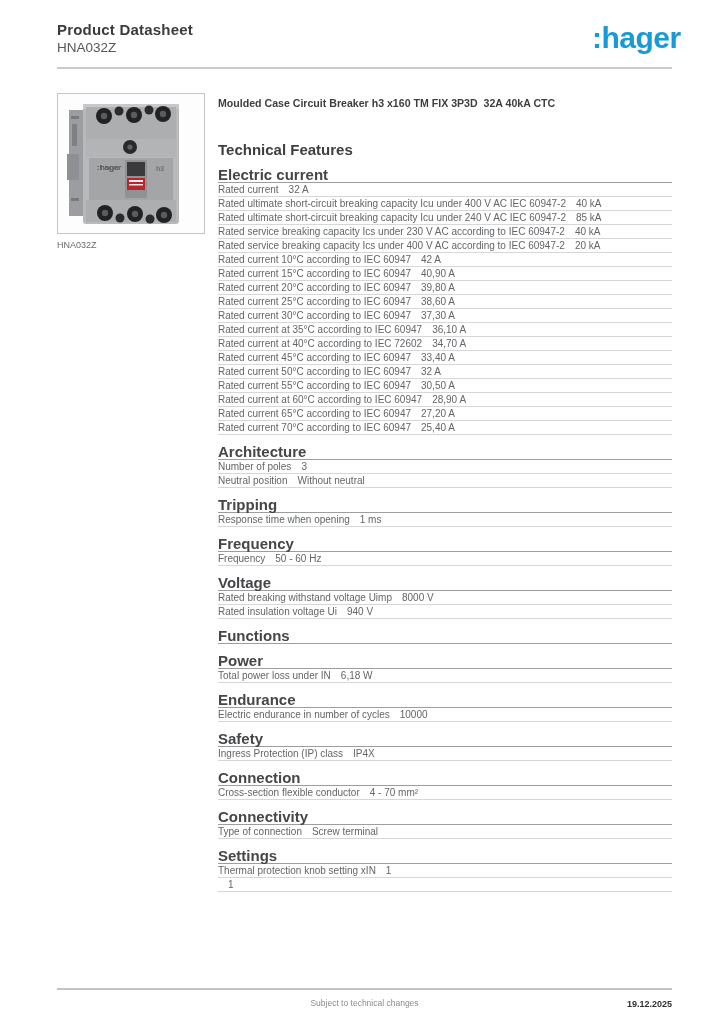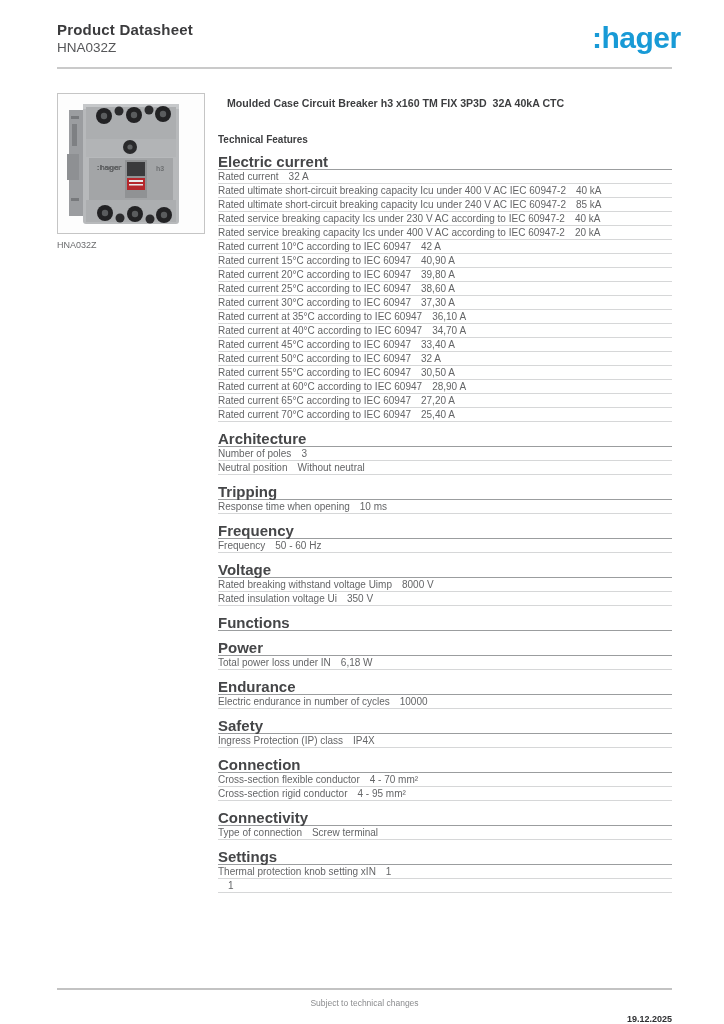--- a/index.html
+++ b/index.html
@@ -31,23 +31,23 @@
   
   .product-image-box {
     margin-top: 24px; width: 148px; height: 141px;
     border: 1px solid #c5c5c5; background: #fdfdfd;
     display: flex; align-items: center; justify-content: center;
   }
   .product-image-caption { margin-top: 6px; font-size: 9px; color: #6b6c6e; }
   
   .product-title {
     margin-top: 28px; font-size: 10.6px; font-weight: bold; color: #3d3e40;
-    white-space: pre-wrap; line-height: 12px; margin-left: 9px;
-  }
-  .features-heading { margin-top: 25px; font-size: 10px; font-weight: bold; color: #3d3e40; }
+    white-space: pre-wrap; line-height: 12px;
+  }
+  .features-heading { margin-top: 32px; font-size: 15px; font-weight: bold; color: #3d3e40; }
   
   .sections { margin-top: 2px; }
   .section { margin-top: 11px; }
   .section-title {
     font-size: 15px; font-weight: bold; color: #454648;
     padding-bottom: 2px; border-bottom: 1px solid #9b9d9f;
     line-height: 11px;
   }
   .spec-row {
     display: flex; justify-content: flex-start; align-items: baseline;
@@ -59,21 +59,21 @@
   
   .footer {
     position: absolute; left: 57px; top: 988px; width: 615px;
     border-top: 2px solid #c3c3c3;
   }
   .footer-note {
     position: absolute; top: 8px; left: 0; width: 615px;
     text-align: center; font-size: 8.5px; color: #8b8c8e;
   }
   .footer-date {
-    position: absolute; top: 24px; right: 0;
+    position: absolute; top: 9px; right: 0;
     font-size: 9px; font-weight: bold; color: #2f3032;
   }
 </style>
 </head>
 <body>
 
 <div class="page">
 
   <div class="header">
     <div class="doc-title">Product Datasheet</div>
@@ -193,21 +193,21 @@
     <span class="label">Rated current 30°C according to IEC 60947</span>
     <span class="value">37,30 A</span>
   </div>
 
   <div class="spec-row">
     <span class="label">Rated current at 35°C according to IEC 60947</span>
     <span class="value">36,10 A</span>
   </div>
 
   <div class="spec-row">
-    <span class="label">Rated current at 40°C according to IEC 60947</span>
+    <span class="label">Rated current at 40°C according to IEC 72602</span>
     <span class="value">34,70 A</span>
   </div>
 
   <div class="spec-row">
     <span class="label">Rated current 45°C according to IEC 60947</span>
     <span class="value">33,40 A</span>
   </div>
 
   <div class="spec-row">
     <span class="label">Rated current 50°C according to IEC 60947</span>
@@ -249,21 +249,21 @@
     <span class="value">Without neutral</span>
   </div>
 </div>
   </div>
 
   <div class="section">
     <div class="section-title">Tripping</div>
     <div class="section-rows">
   <div class="spec-row">
     <span class="label">Response time when opening</span>
-    <span class="value">10 ms</span>
+    <span class="value">1 ms</span>
   </div>
 </div>
   </div>
 
   <div class="section">
     <div class="section-title">Frequency</div>
     <div class="section-rows">
   <div class="spec-row">
     <span class="label">Frequency</span>
     <span class="value">50 - 60 Hz</span>
@@ -274,21 +274,21 @@
   <div class="section">
     <div class="section-title">Voltage</div>
     <div class="section-rows">
   <div class="spec-row">
     <span class="label">Rated breaking withstand voltage Uimp</span>
     <span class="value">8000 V</span>
   </div>
 
   <div class="spec-row">
     <span class="label">Rated insulation voltage Ui</span>
-    <span class="value">350 V</span>
+    <span class="value">940 V</span>
   </div>
 </div>
   </div>
 
   <div class="section">
     <div class="section-title">Functions</div>
   </div>
 
   <div class="section">
     <div class="section-title">Power</div>
@@ -322,24 +322,20 @@
   </div>
 
   <div class="section">
     <div class="section-title">Connection</div>
     <div class="section-rows">
   <div class="spec-row">
     <span class="label">Cross-section flexible conductor</span>
     <span class="value">4 - 70 mm²</span>
   </div>
 
-  <div class="spec-row">
-    <span class="label">Cross-section rigid conductor</span>
-    <span class="value">4 - 95 mm²</span>
-  </div>
 </div>
   </div>
 
   <div class="section">
     <div class="section-title">Connectivity</div>
     <div class="section-rows">
   <div class="spec-row">
     <span class="label">Type of connection</span>
     <span class="value">Screw terminal</span>
   </div>

